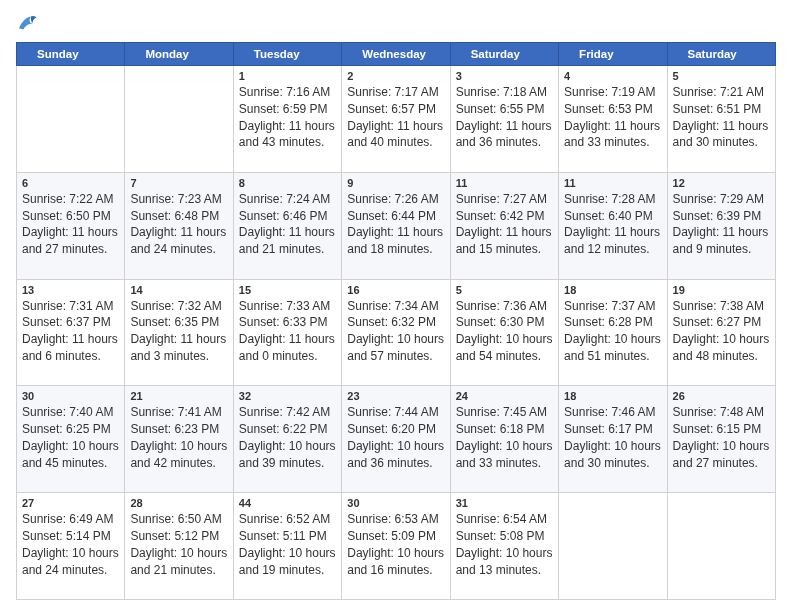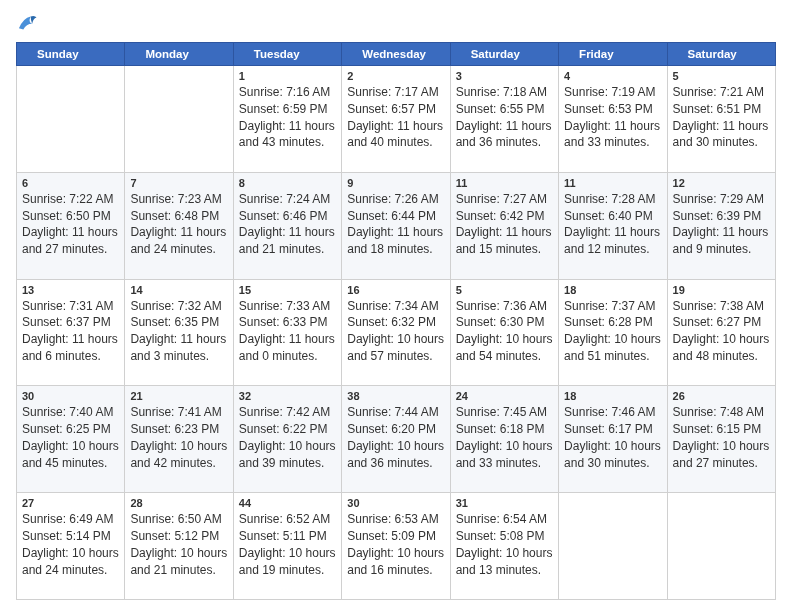--- a/index.html
+++ b/index.html
@@ -221,21 +221,21 @@
           </td>
           <td>
             <span class="day-number">21</span>
             <div class="day-info">Sunrise: 7:41 AM<br>Sunset: 6:23 PM<br>Daylight: 10 hours and 42 minutes.</div>
           </td>
           <td>
             <span class="day-number">32</span>
             <div class="day-info">Sunrise: 7:42 AM<br>Sunset: 6:22 PM<br>Daylight: 10 hours and 39 minutes.</div>
           </td>
           <td>
-            <span class="day-number">38</span>
+            <span class="day-number">23</span>
             <div class="day-info">Sunrise: 7:44 AM<br>Sunset: 6:20 PM<br>Daylight: 10 hours and 36 minutes.</div>
           </td>
           <td>
             <span class="day-number">24</span>
             <div class="day-info">Sunrise: 7:45 AM<br>Sunset: 6:18 PM<br>Daylight: 10 hours and 33 minutes.</div>
           </td>
           <td>
             <span class="day-number">18</span>
             <div class="day-info">Sunrise: 7:46 AM<br>Sunset: 6:17 PM<br>Daylight: 10 hours and 30 minutes.</div>
           </td>

